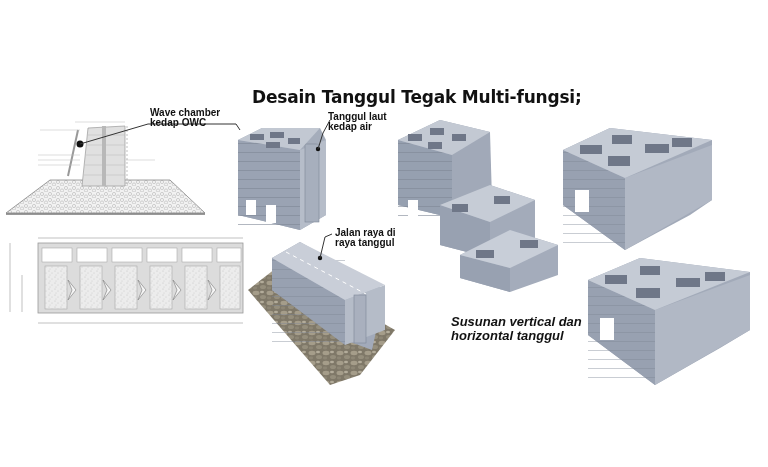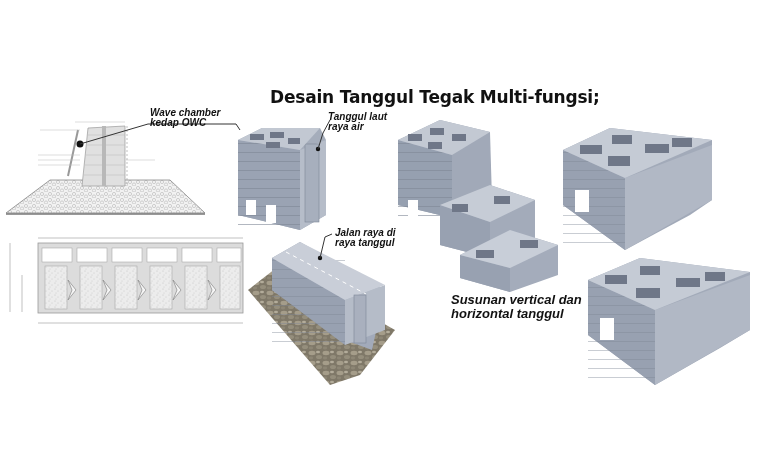--- a/index.html
+++ b/index.html
@@ -1,19 +1,19 @@
 <!DOCTYPE html>
 <html><head>
 <meta charset="utf-8">
 <style>
   html, body { margin: 0; padding: 0; background: #ffffff; }
   body { width: 768px; height: 467px; position: relative; overflow: hidden; font-family: "Liberation Sans", sans-serif; }
   .abs { position: absolute; }
-  .title { left: 270px; top: 87px; font-size: 17px; font-weight: bold; color: #111; letter-spacing: -0.2px; font-family: "DejaVu Sans", sans-serif; white-space: nowrap; }
-  .label { font-size: 10px; font-weight: bold; font-style: italic; color: #111; line-height: 10px; white-space: nowrap; }
+  .title { left: 252px; top: 87px; font-size: 17px; font-weight: bold; color: #111; letter-spacing: -0.2px; font-family: "DejaVu Sans", sans-serif; white-space: nowrap; }
+  .label { font-size: 10px; font-weight: bold; color: #111; line-height: 10px; white-space: nowrap; }
   .label-big { font-size: 13px; font-weight: bold; font-style: italic; color: #111; line-height: 14px; }
   svg { position: absolute; left: 0; top: 0; }
 </style>
 </head>
 <body>
 
 <div class="abs title">Desain Tanggul Tegak Multi-fungsi;</div>
 
 <svg width="768" height="467" viewBox="0 0 768 467">
   <defs>
@@ -188,23 +188,23 @@
     <rect x="600" y="318" width="14" height="22" fill="#ffffff"></rect>
   </g>
 </svg>
 
 <div class="abs label" style="left:150px; top:108px;">
   <div>Wave chamber</div>
   <div>kedap OWC</div>
 </div>
 <div class="abs label" style="left:328px; top:112px;">
   <div>Tanggul laut</div>
-  <div>raya air</div>
+  <div>kedap air</div>
 </div>
 <div class="abs label" style="left:335px; top:228px;">
   <div>Jalan raya di</div>
   <div>raya tanggul</div>
 </div>
 
-<div class="abs label-big" style="left:451px; top:293px;">
+<div class="abs label-big" style="left:451px; top:315px;">
   <div>Susunan vertical dan</div>
   <div>horizontal tanggul</div>
 </div>
 
 </body></html>

